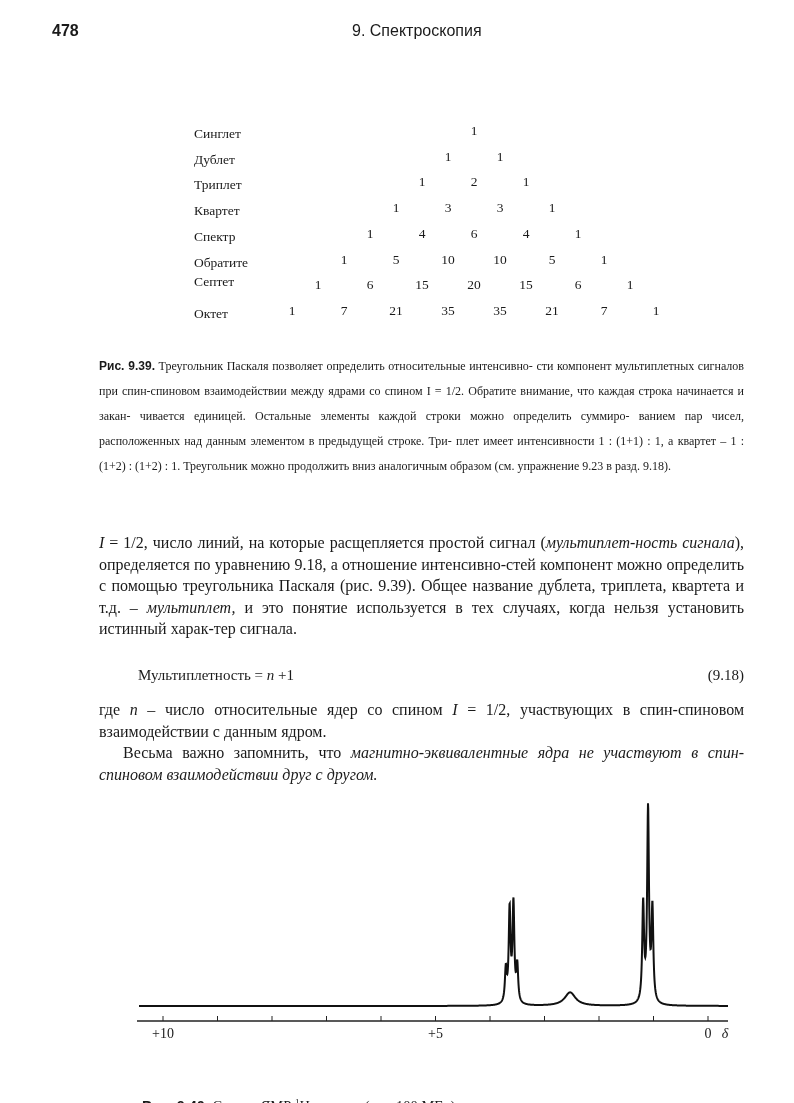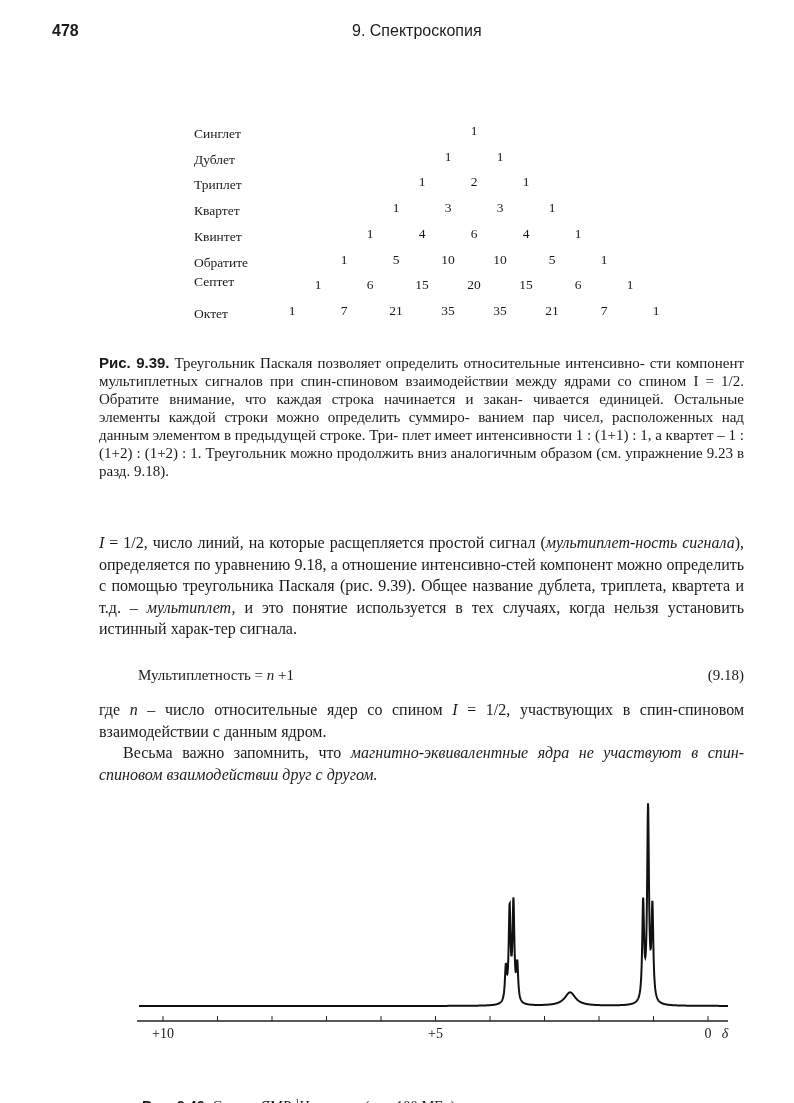--- a/index.html
+++ b/index.html
@@ -7,21 +7,21 @@
   .serif { font-family: "Liberation Serif", "DejaVu Serif", serif; margin-top: 44px; }
   .sans { font-family: "Liberation Sans", "DejaVu Sans", sans-serif; }
 
   #page-number { position: absolute; left: 52px; top: 22px; font-size: 16px; font-weight: bold; }
   #running-head { position: absolute; left: 352px; top: 22px; font-size: 16px; }
 
   #pascal { position: absolute; left: 0; top: 0; width: 794px; height: 290px; }
   .row-label { position: absolute; left: 194px; font-size: 13.5px; }
   .cell { position: absolute; font-size: 13.5px; transform: translateX(-50%); }
 
-  .caption { position: absolute; left: 99px; width: 645px; font-size: 15px; line-height: 18px; text-align: justify; }
+  .caption { position: absolute; left: 99px; width: 645px; font-size: 12px; line-height: 25px; text-align: justify; }
   .caption .fig-num { font-weight: bold; font-family: "Liberation Sans", "DejaVu Sans", sans-serif; }
 
   .body-par { position: absolute; left: 99px; width: 645px; font-size: 16px; line-height: 21.5px; text-align: justify; }
   .indent { text-indent: 24px; }
   i { font-style: italic; }
 
   #equation { position: absolute; left: 138px; top: 623px; width: 606px; font-size: 15px; }
   #equation .num { position: absolute; right: 0; top: 0; }
 
   #spectrum { position: absolute; left: 0; top: 790px; width: 794px; height: 270px; }
@@ -45,21 +45,21 @@
     <div class="cell" style="left: 500px; top: 104.7px;">1</div>
     <div class="row-label" style="top: 133.4px;">Триплет</div>
     <div class="cell" style="left: 422px; top: 130.4px;">1</div>
     <div class="cell" style="left: 474px; top: 130.4px;">2</div>
     <div class="cell" style="left: 526px; top: 130.4px;">1</div>
     <div class="row-label" style="top: 159.1px;">Квартет</div>
     <div class="cell" style="left: 396px; top: 156.1px;">1</div>
     <div class="cell" style="left: 448px; top: 156.1px;">3</div>
     <div class="cell" style="left: 500px; top: 156.1px;">3</div>
     <div class="cell" style="left: 552px; top: 156.1px;">1</div>
-    <div class="row-label" style="top: 184.8px;">Квинтет</div>
+    <div class="row-label" style="top: 184.8px;">Спектр</div>
     <div class="cell" style="left: 370px; top: 181.8px;">1</div>
     <div class="cell" style="left: 422px; top: 181.8px;">4</div>
     <div class="cell" style="left: 474px; top: 181.8px;">6</div>
     <div class="cell" style="left: 526px; top: 181.8px;">4</div>
     <div class="cell" style="left: 578px; top: 181.8px;">1</div>
     <div class="row-label" style="top: 210.5px;">Обратите</div>
     <div class="cell" style="left: 344px; top: 207.5px;">1</div>
     <div class="cell" style="left: 396px; top: 207.5px;">5</div>
     <div class="cell" style="left: 448px; top: 207.5px;">10</div>
     <div class="cell" style="left: 500px; top: 207.5px;">10</div>

